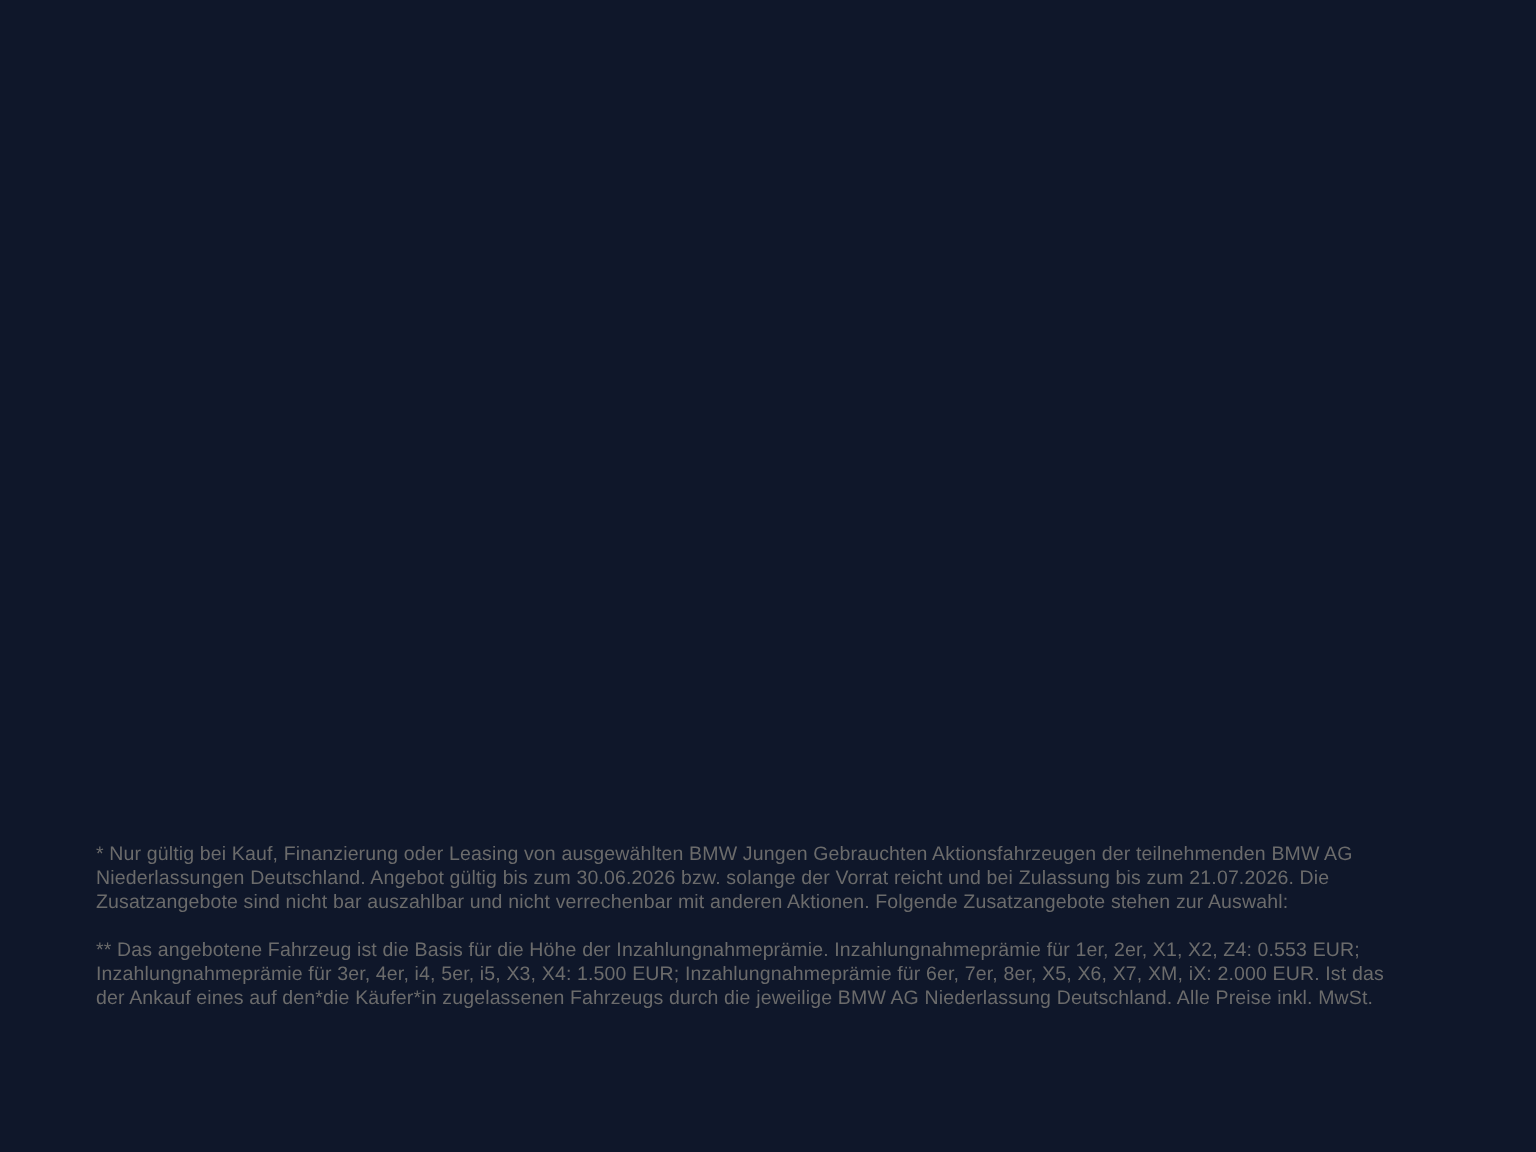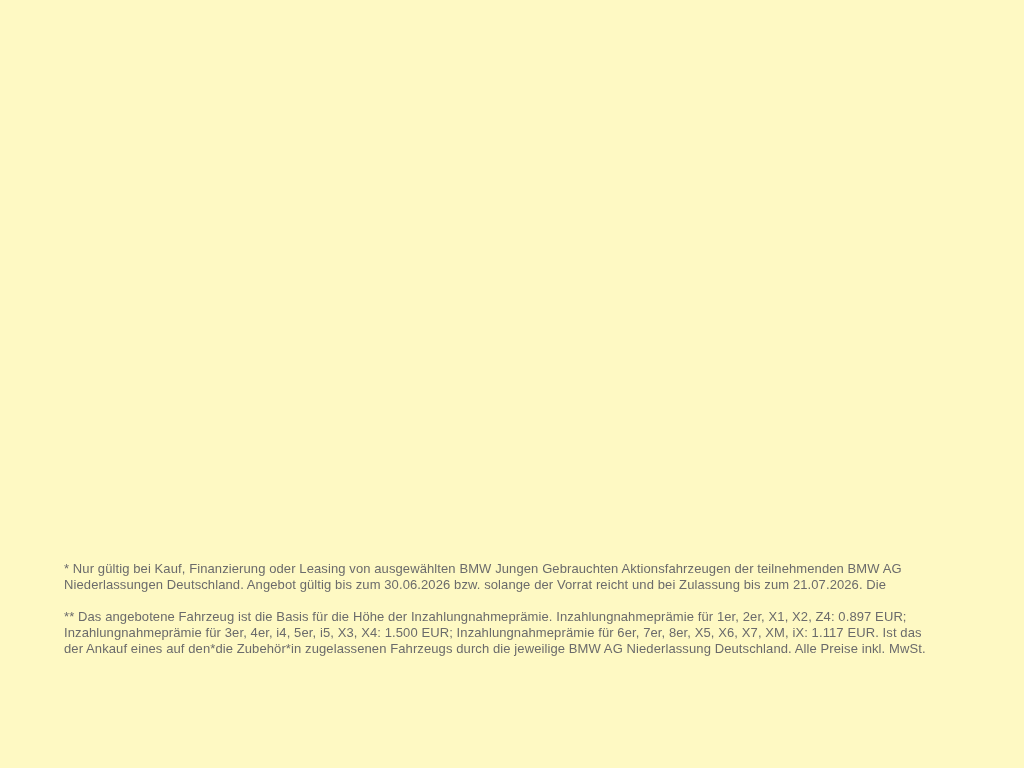--- a/index.html
+++ b/index.html
@@ -10,21 +10,21 @@
   body {
     width: 1024px;
     height: 768px;
     position: relative;
     overflow: hidden;
     font-family: "Liberation Sans", sans-serif;
   }
   .page {
     position: absolute;
     inset: 0;
-    background: #fef9c3;
+    background: #0f172a;
   }
   .footnotes {
     position: absolute;
     left: 64px;
     top: 561px;
     width: 910px;
     color: #6b6b6b;
     font-size: 13px;
     line-height: 16px;
     letter-spacing: 0.1px;
@@ -40,22 +40,23 @@
 </style>
 </head>
 <body>
 
 <main class="page">
   <section class="footnotes">
 
     <p class="footnote-para">
       <span class="footnote-line">* Nur gültig bei Kauf, Finanzierung oder Leasing von ausgewählten BMW Jungen Gebrauchten Aktionsfahrzeugen der teilnehmenden BMW AG</span>
       <span class="footnote-line">Niederlassungen Deutschland. Angebot gültig bis zum 30.06.2026 bzw. solange der Vorrat reicht und bei Zulassung bis zum 21.07.2026. Die</span>
+      <span class="footnote-line">Zusatzangebote sind nicht bar auszahlbar und nicht verrechenbar mit anderen Aktionen. Folgende Zusatzangebote stehen zur Auswahl:</span>
     </p>
 
     <p class="footnote-para">
-      <span class="footnote-line">** Das angebotene Fahrzeug ist die Basis für die Höhe der Inzahlungnahmeprämie. Inzahlungnahmeprämie für 1er, 2er, X1, X2, Z4: 0.897 EUR;</span>
-      <span class="footnote-line">Inzahlungnahmeprämie für 3er, 4er, i4, 5er, i5, X3, X4: 1.500 EUR; Inzahlungnahmeprämie für 6er, 7er, 8er, X5, X6, X7, XM, iX: 1.117 EUR. Ist das</span>
-      <span class="footnote-line">der Ankauf eines auf den*die Zubehör*in zugelassenen Fahrzeugs durch die jeweilige BMW AG Niederlassung Deutschland. Alle Preise inkl. MwSt.</span>
+      <span class="footnote-line">** Das angebotene Fahrzeug ist die Basis für die Höhe der Inzahlungnahmeprämie. Inzahlungnahmeprämie für 1er, 2er, X1, X2, Z4: 0.553 EUR;</span>
+      <span class="footnote-line">Inzahlungnahmeprämie für 3er, 4er, i4, 5er, i5, X3, X4: 1.500 EUR; Inzahlungnahmeprämie für 6er, 7er, 8er, X5, X6, X7, XM, iX: 2.000 EUR. Ist das</span>
+      <span class="footnote-line">der Ankauf eines auf den*die Käufer*in zugelassenen Fahrzeugs durch die jeweilige BMW AG Niederlassung Deutschland. Alle Preise inkl. MwSt.</span>
     </p>
 
   </section>
 </main>
 
 </body></html>

